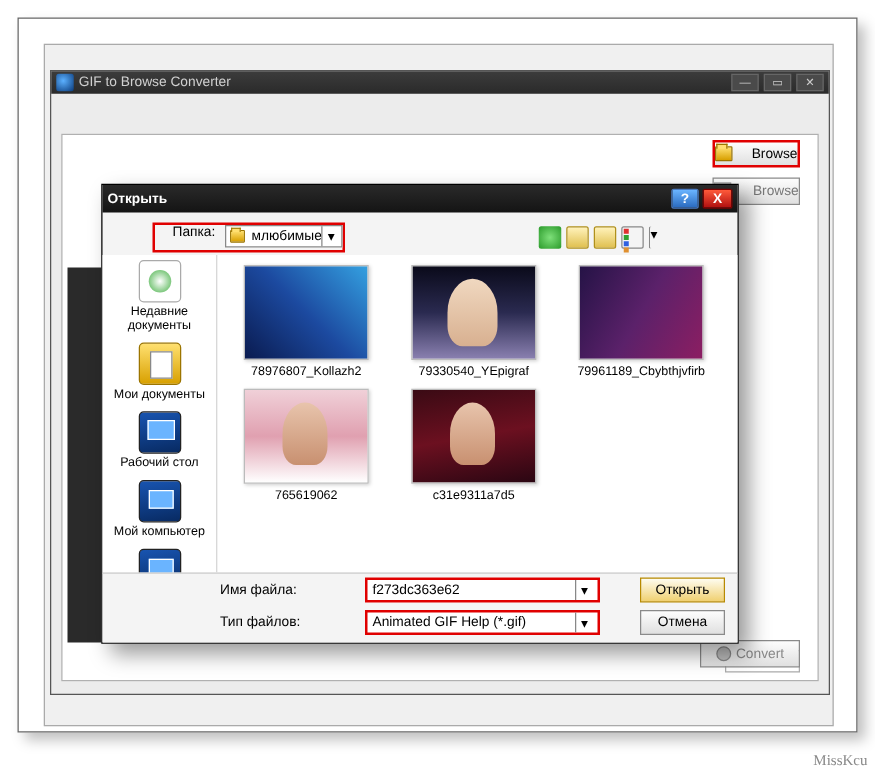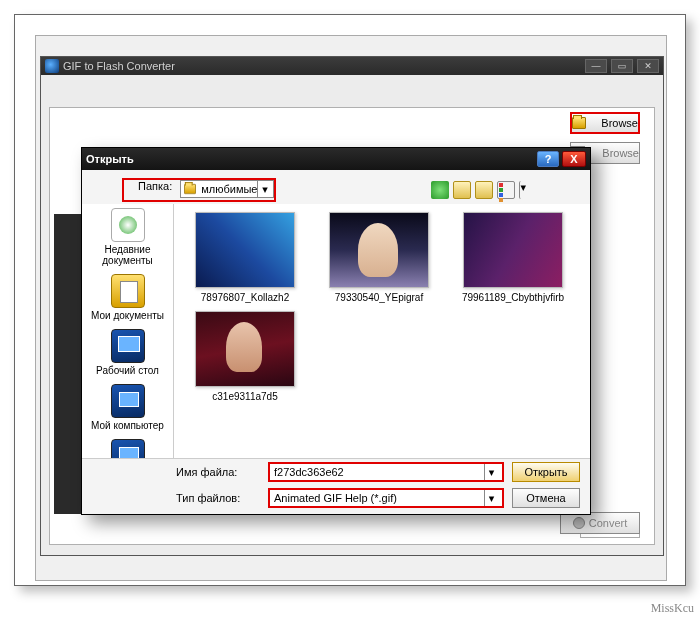--- a/index.html
+++ b/index.html
@@ -228,21 +228,21 @@
   .t3{background:linear-gradient(120deg,#251346,#5b216a,#8c1e62);}
   .t4{background:linear-gradient(#f0d0d8,#e0a0b0,#fff);position:relative;}
   .t4::after{content:"";position:absolute;left:30px;top:10px;width:36px;height:50px;background:linear-gradient(#e8c4ac,#c89070);border-radius:50% 50% 30% 30%;}
   .t5{background:linear-gradient(170deg,#3a0a14,#6c1020,#2a0612);position:relative;}
   .t5::after{content:"";position:absolute;left:30px;top:10px;width:36px;height:50px;background:linear-gradient(#e8c4ac,#c89070);border-radius:50% 50% 30% 30%;}
 
   .dlg-footer {
     position:absolute; left:0; right:0; bottom:0; height:56px;
     background:#f4f4f4; border-top:1px solid #ccc;
   }
-  .foot-row { display:flex; align-items:center; height:26px; margin-left:94px; }
+  .foot-row { display:flex; align-items:center; height:26px; margin-left:94px;gap:24px; }
   .foot-label { width: 76px; margin-right: 16px; }
   .foot-input {
     flex:1; height:20px; border:1px solid #888; background:#fff;
     display:flex; align-items:center; padding:0 4px;
   }
   .redbox { border: 2px solid #e00000; }
   .foot-btn {
     width: 68px; height: 20px; margin-left: 8px; margin-right: 10px;
     background: linear-gradient(#fefcf0,#f0d070);
     border: 1px solid #b88a00;
@@ -257,21 +257,21 @@
 </style>
 </head>
 <body>
 
 <div class="outer-frame">
   <div class="outer-inset">
 
     <div class="inner-app">
       <div class="app-titlebar">
         <span class="app-icon"></span>
-        <span>GIF to Flash Converter</span>
+        <span>GIF to Browse Converter</span>
         <span class="titlebar-spacer"></span>
         <span class="titlebar-btn">—</span>
         <span class="titlebar-btn">▭</span>
         <span class="titlebar-btn">✕</span>
       </div>
 
       <div class="app-body">
         <div class="browse-btn top">
           <span class="folder-ic"></span>
           <span>Browse</span>
@@ -353,20 +353,24 @@
           </div>
           <div class="thumb">
             <div class="thumb-img t2"></div>
             <div>79330540_YEpigraf</div>
           </div>
           <div class="thumb">
             <div class="thumb-img t3"></div>
             <div>79961189_Cbybthjvfirb</div>
           </div>
           <div class="thumb">
+            <div class="thumb-img t4"></div>
+            <div>765619062</div>
+          </div>
+          <div class="thumb">
             <div class="thumb-img t5"></div>
             <div>c31e9311a7d5</div>
           </div>
         </div>
       </div>
 
       <div class="dlg-footer">
         <div class="foot-row">
           <span class="foot-label">Имя файла:</span>
           <div class="foot-input redbox">

